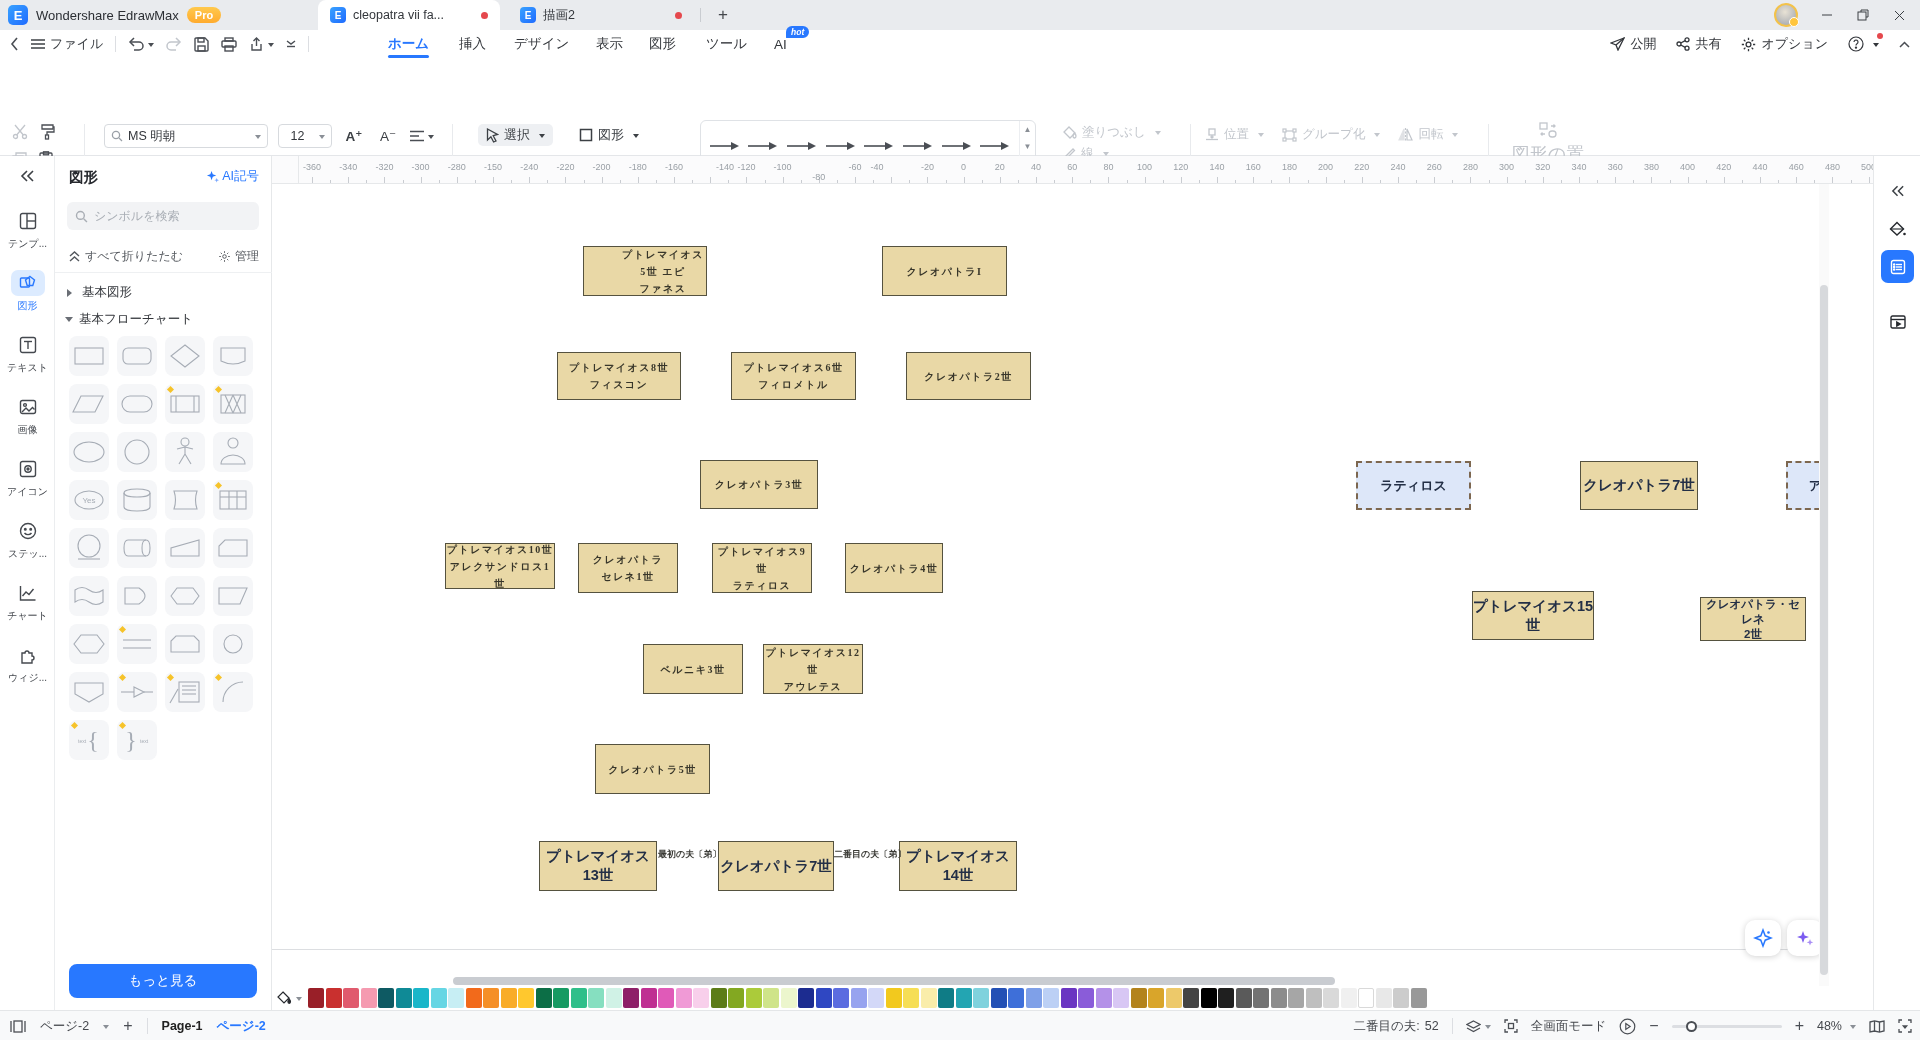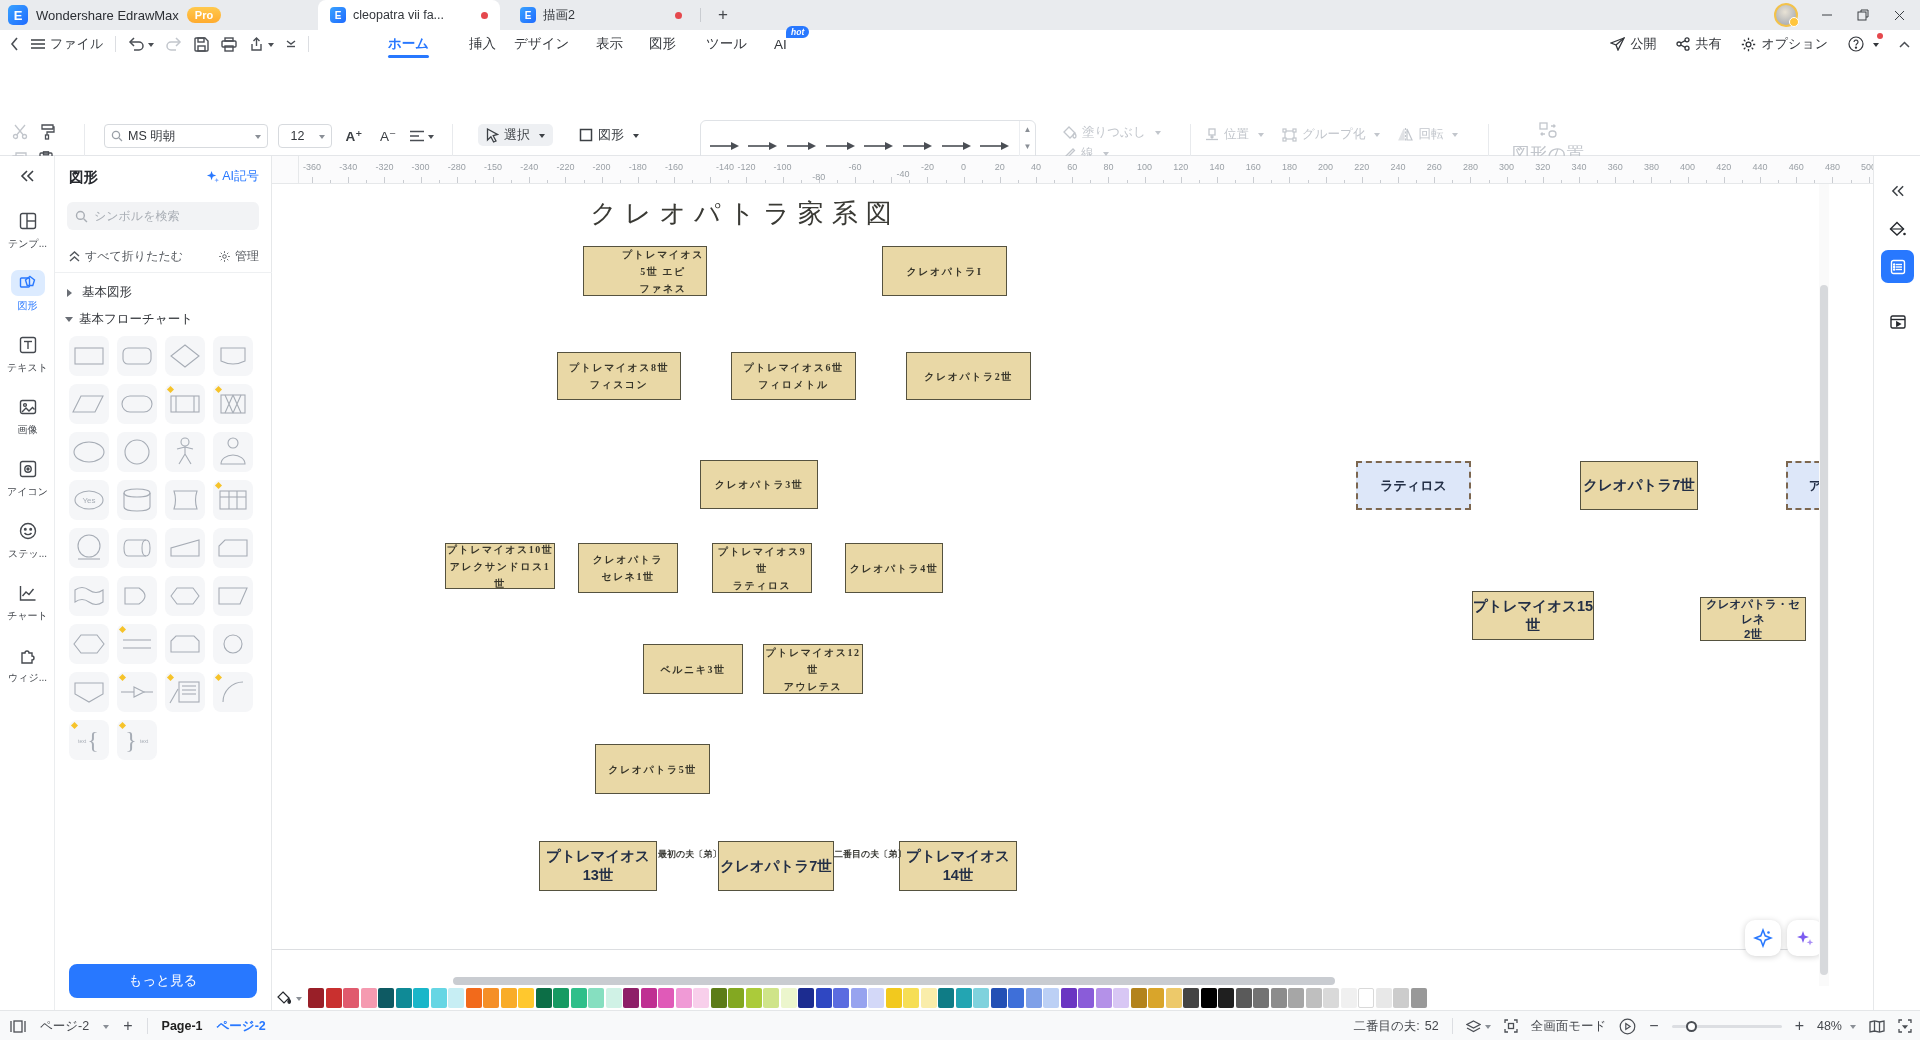--- a/index.html
+++ b/index.html
@@ -230,21 +230,21 @@
           <path d="M1 1l4 3 4-3"></path>
           <line x1="1" y1="6.5" x2="9" y2="6.5"></line>
         </svg>
       </span>
     <span class="vsep"></span>
   </div>
   <div id="menus">
       <div class="menu-item abs active" style="left: 384px;">
         <span>ホーム</span>
       </div>
-      <div class="menu-item abs" style="left: 465px;">
+      <div class="menu-item abs" style="left: 455px;">
         <span>挿入</span>
       </div>
       <div class="menu-item abs" style="left: 510px;">
         <span>デザイン</span>
       </div>
       <div class="menu-item abs" style="left: 592px;">
         <span>表示</span>
       </div>
       <div class="menu-item abs" style="left: 645px;">
         <span>図形</span>
@@ -652,21 +652,21 @@
     <i class="htick" style="left: 483.6px;"></i>
     <span class="hnum" style="left: 483.6px;">-100</span>
     <i class="htick" style="left: 501.7px; height: 3px;"></i>
     <i class="htick" style="left: 519.8px;"></i>
     <span class="hnum" style="left: 519.8px; margin-top: 10px;">-80</span>
     <i class="htick" style="left: 537.9px; height: 3px;"></i>
     <i class="htick" style="left: 556px;"></i>
     <span class="hnum" style="left: 556px;">-60</span>
     <i class="htick" style="left: 574.1px; height: 3px;"></i>
     <i class="htick" style="left: 592.2px;"></i>
-    <span class="hnum" style="left: 604px; margin-top: 7px;">-40</span>
+    <span class="hnum" style="left: 578px;">-40</span>
     <i class="htick" style="left: 610.3px; height: 3px;"></i>
     <i class="htick" style="left: 628.4px;"></i>
     <span class="hnum" style="left: 628.4px;">-20</span>
     <i class="htick" style="left: 646.5px; height: 3px;"></i>
     <i class="htick" style="left: 664.6px;"></i>
     <span class="hnum" style="left: 664.6px;">0</span>
     <i class="htick" style="left: 682.7px; height: 3px;"></i>
     <i class="htick" style="left: 700.8px;"></i>
     <span class="hnum" style="left: 700.8px;">20</span>
     <i class="htick" style="left: 718.9px; height: 3px;"></i>
@@ -801,21 +801,20 @@
     <span class="vnum" style="top: 663.6px;">400</span>
     <i class="vtick" style="top: 681.7px; width: 3px;"></i>
     <i class="vtick" style="top: 699.8px;"></i>
     <span class="vnum" style="top: 699.8px;">420</span>
     <i class="vtick" style="top: 717.9px; width: 3px;"></i>
     <i class="vtick" style="top: 736px;"></i>
     <span class="vnum" style="top: 736px;">440</span>
     <i class="vtick" style="top: 754.1px; width: 3px;"></i>
   </div>
 <div id="canvas" class="abs">
-  <div class="diagram-title" style="left: 473px; top: 12px;">クレオパトラ家系図</div>
   <div id="nodes">
       <div class="node serif" style="left: 311px; top: 62px; width: 124px; height: 50px; padding-left: 36px;">プトレマイオス5世 エピ
 ファネス</div>
       <div class="node serif" style="left: 610px; top: 62px; width: 125px; height: 50px;">クレオパトラI</div>
       <div class="node serif" style="left: 285px; top: 168px; width: 124px; height: 48px;">プトレマイオス8世
 フィスコン</div>
       <div class="node serif" style="left: 459px; top: 168px; width: 125px; height: 48px;">プトレマイオス6世
 フィロメトル</div>
       <div class="node serif" style="left: 634px; top: 168px; width: 125px; height: 48px;">クレオパトラ2世</div>
       <div class="node serif" style="left: 428px; top: 276px; width: 118px; height: 49px; text-align: center;">クレオパトラ3世</div>

